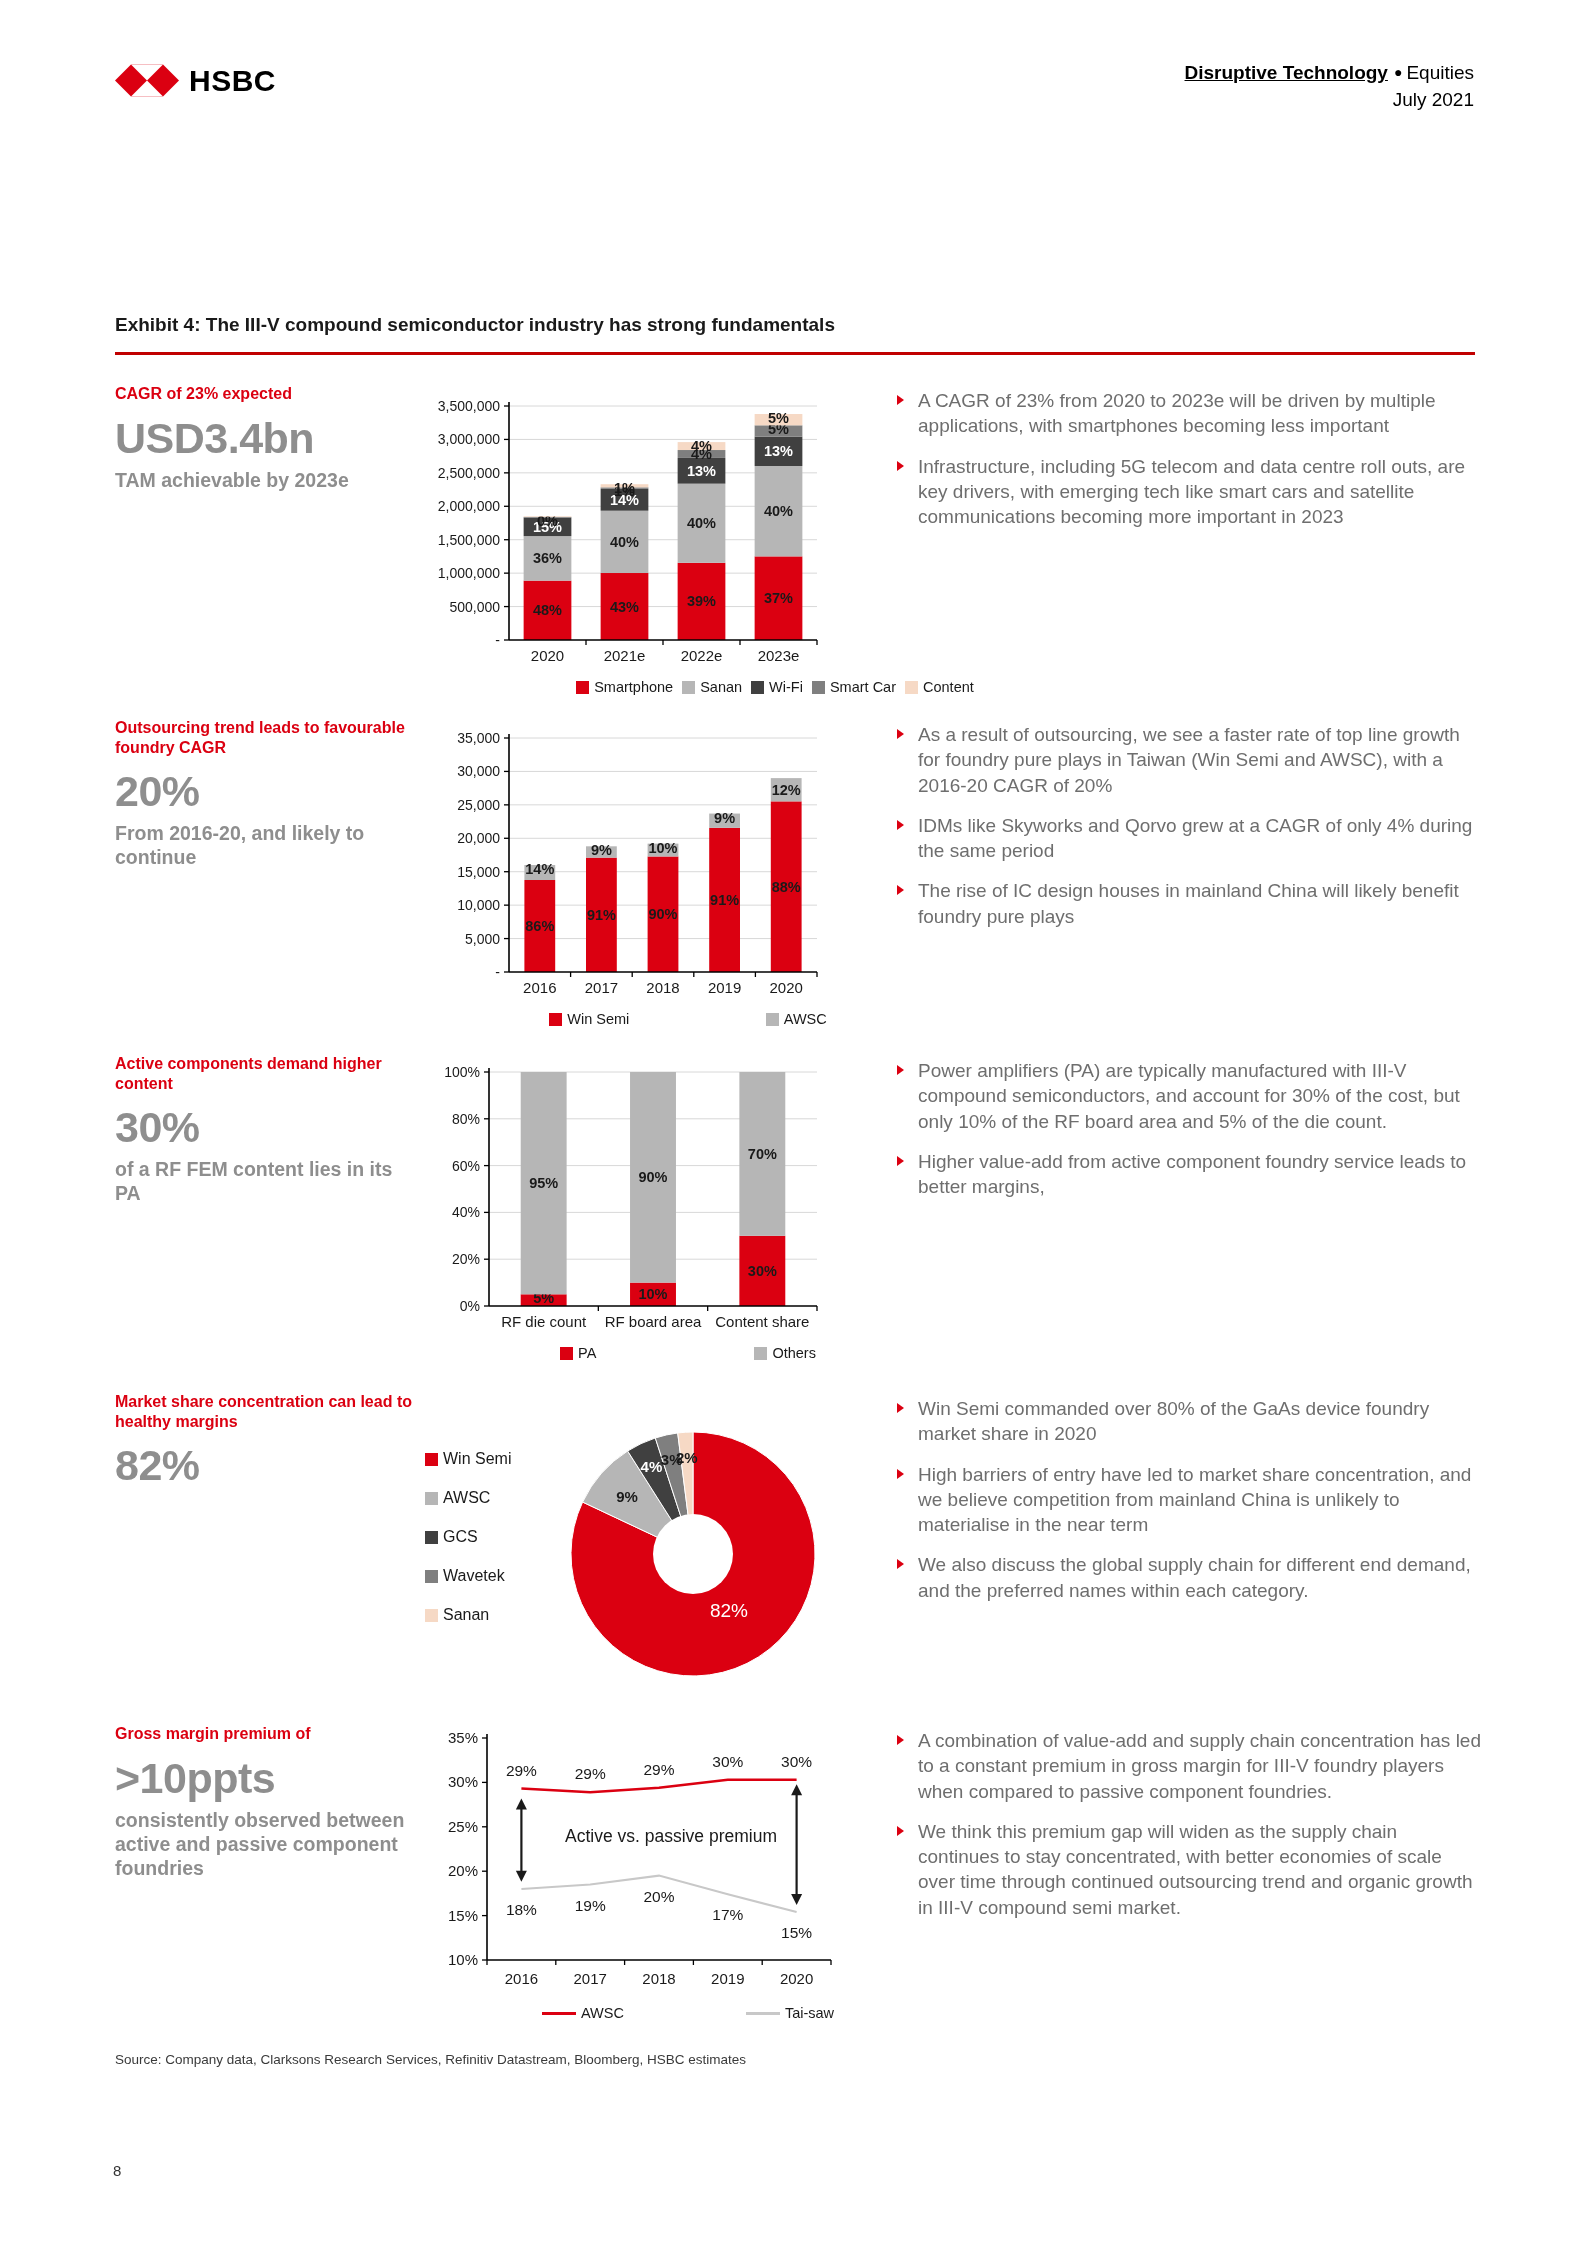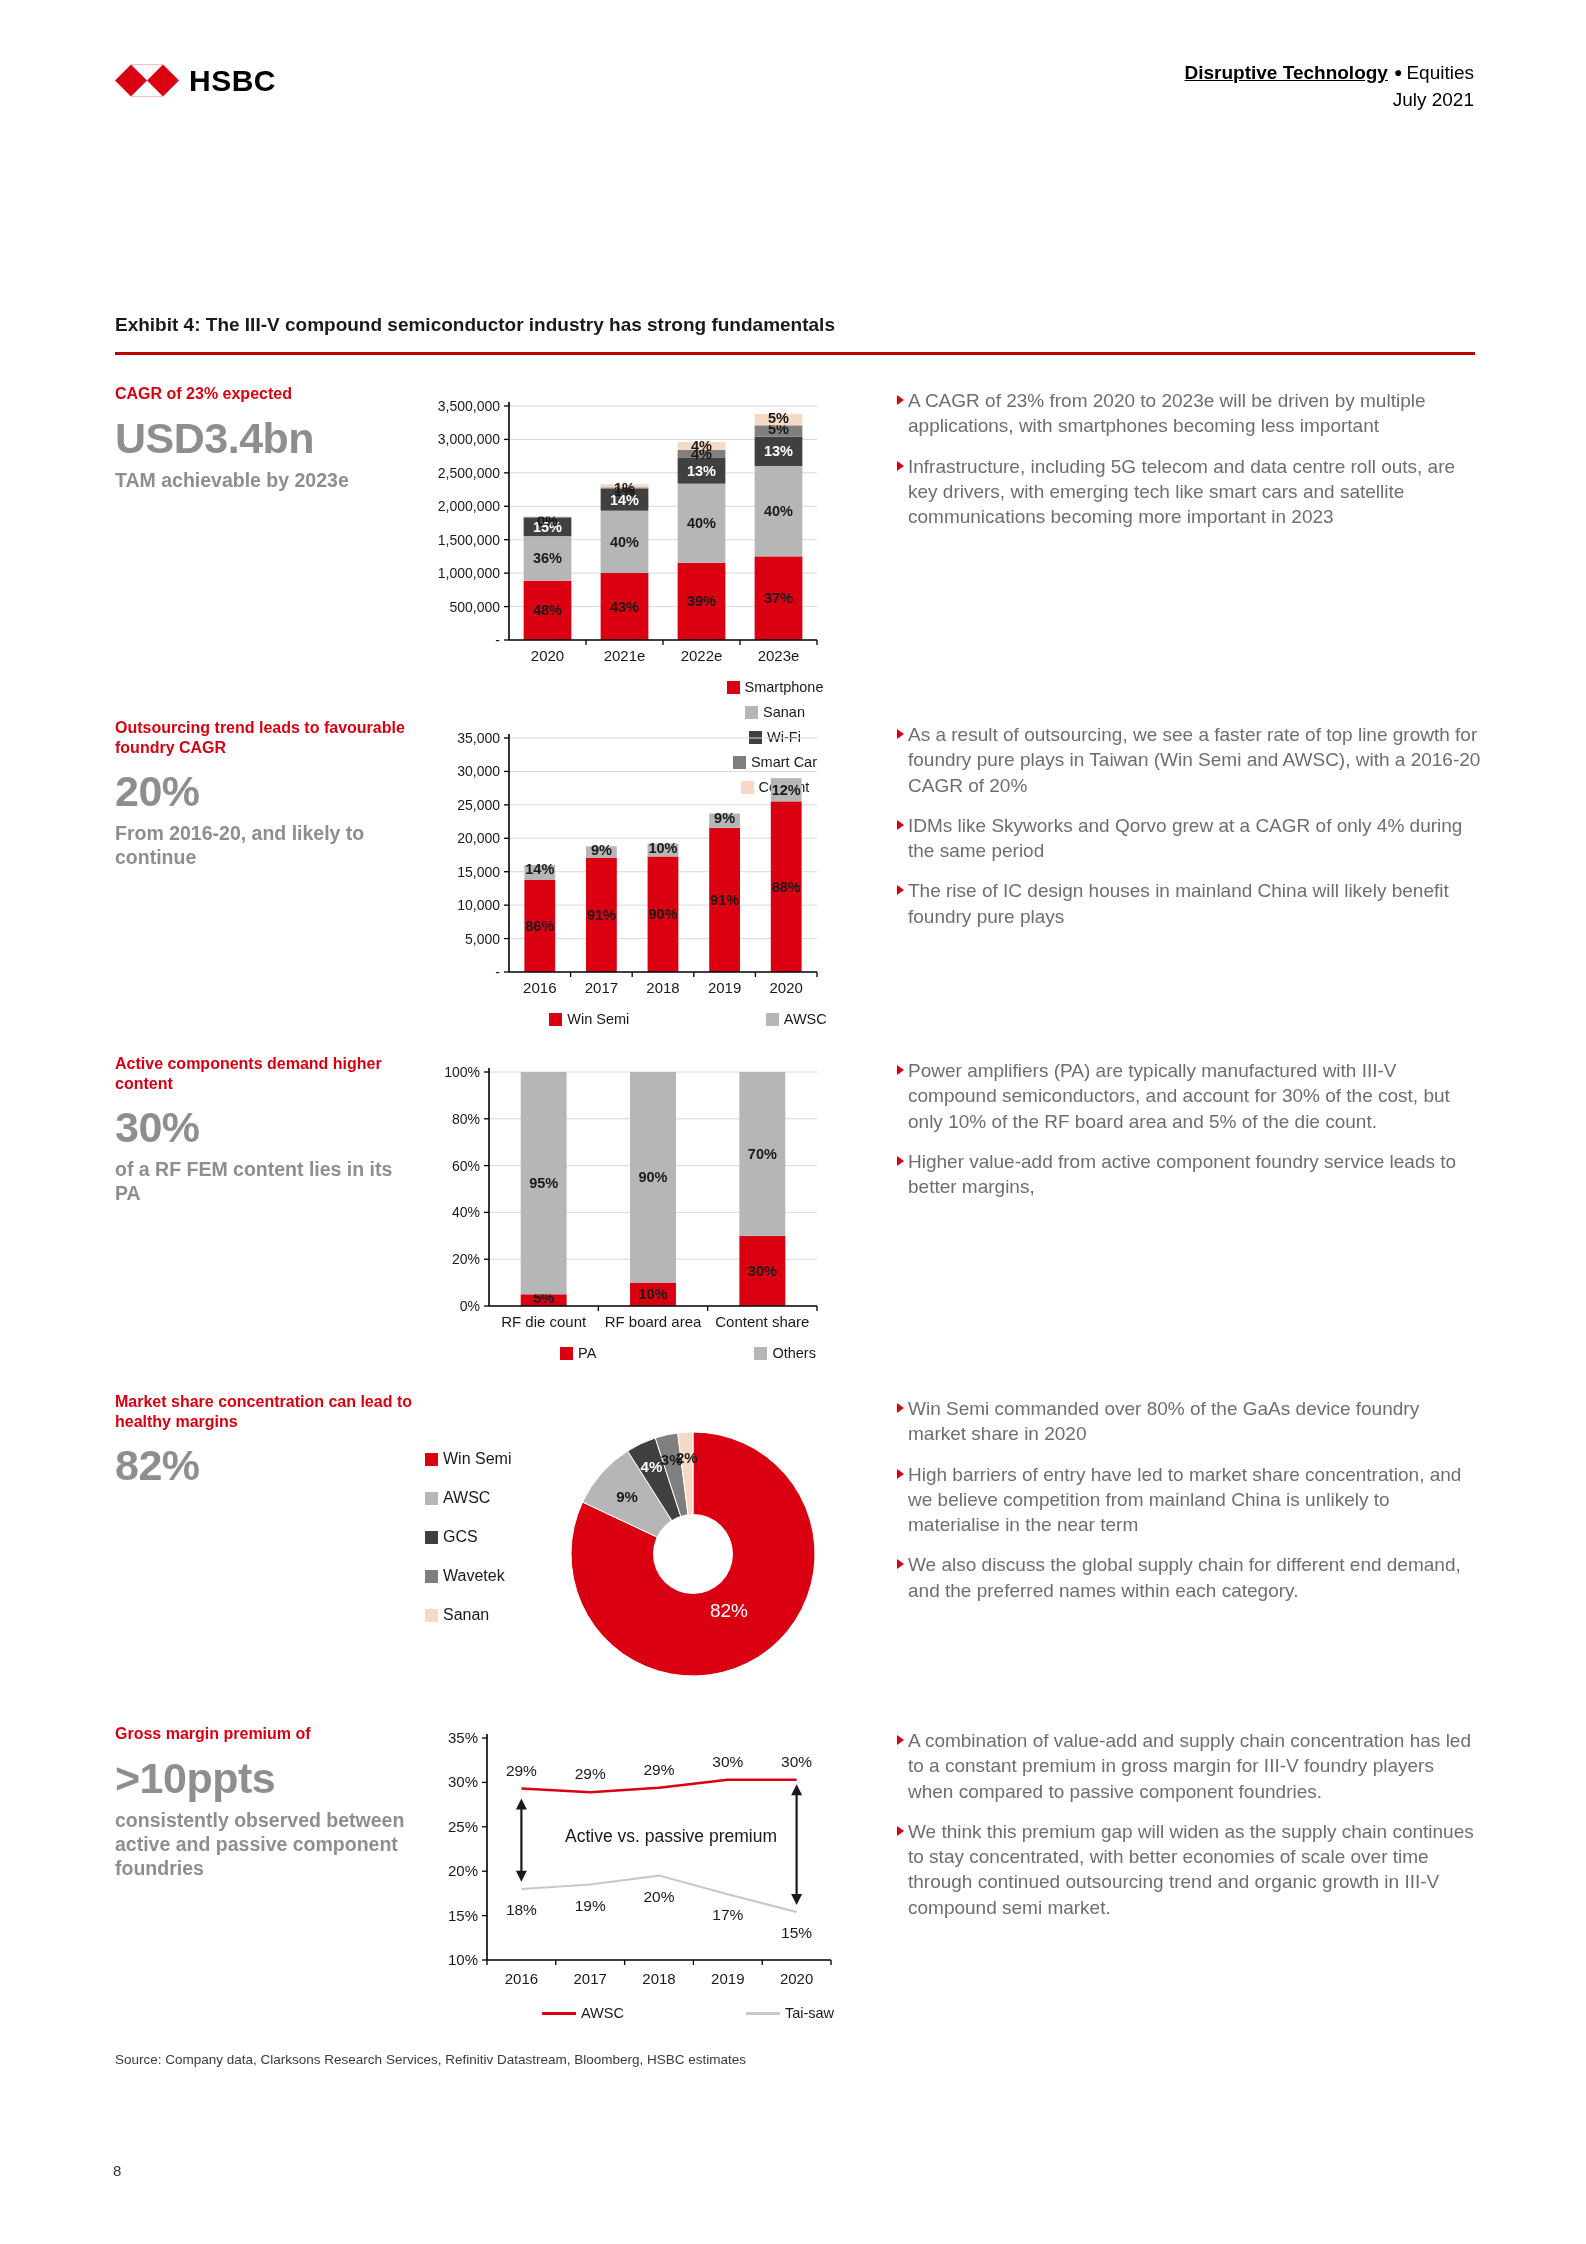--- a/index.html
+++ b/index.html
@@ -9,28 +9,28 @@
   .hdr-logo{position:absolute;left:115px;top:58px;display:flex;align-items:center;}
   .brand{font-size:30px;font-weight:bold;color:#000;margin-left:10px;letter-spacing:.5px;}
   .hdr-right{position:absolute;right:112px;top:62px;text-align:right;font-size:19px;color:#000;}
   .hdr-line1 .b{font-weight:bold;text-decoration:underline;}
   .hdr-sep{font-size:14px;vertical-align:2px;padding:0 4px 0 6px;}
   .hdr-date{margin-top:5px;}
   
   .exhibit{position:absolute;left:115px;top:314px;margin:0;font-size:19px;font-weight:bold;color:#1a1a1a;}
   .rule{position:absolute;left:115px;top:352px;width:1360px;height:3px;background:#c00000;}
   
-  .row{position:absolute;left:115px;width:1366px;flex-direction:column;}
+  .row{position:absolute;left:115px;width:1366px;}
   .row .left{position:absolute;left:0;top:2px;width:300px;}
   .row .chart-col{position:absolute;left:310px;width:470px;}
   .row .right{position:absolute;left:782px;top:6px;width:584px;}
   .kicker{color:#db0011;font-weight:bold;font-size:16px;line-height:1.22;}
   .big{color:#8e8e8e;font-weight:bold;font-size:43px;margin-top:10px;letter-spacing:-.5px;}
   .sub{color:#8e8e8e;font-weight:bold;font-size:19.5px;line-height:1.25;margin-top:5px;}
-  .bullet{display:flex;gap:4px;margin-bottom:15px;}
+  .bullet{display:flex;gap:14px;margin-bottom:15px;}
   .tri{width:0;height:0;border-left:7px solid #db0011;border-top:5px solid transparent;
        border-bottom:5px solid transparent;margin-top:7px;flex:0 0 auto;}
   .btxt{color:#6e6e6e;font-size:19px;line-height:1.33;}
   
   svg text{font-family:"Liberation Sans",sans-serif;}
   .legend{display:flex;align-items:center;margin-top:3px;font-size:14.5px;color:#1a1a1a;width:100%;}
   .legend.row{justify-content:center;gap:9px;}
   .legend.spread{justify-content:space-around;padding-left:56px;box-sizing:border-box;}
   .lg-item{display:flex;align-items:center;gap:5px;white-space:nowrap;}
   .sw{width:13px;height:13px;display:inline-block;flex:0 0 auto;}

